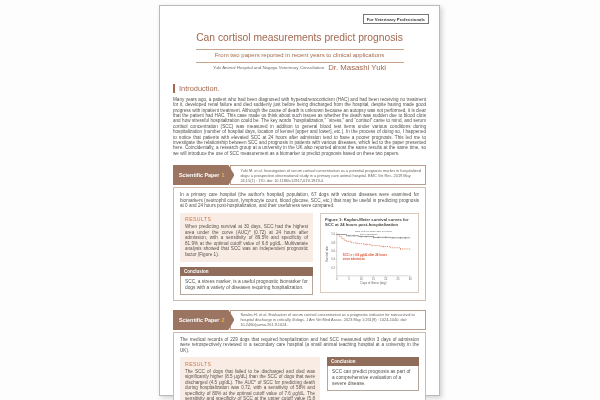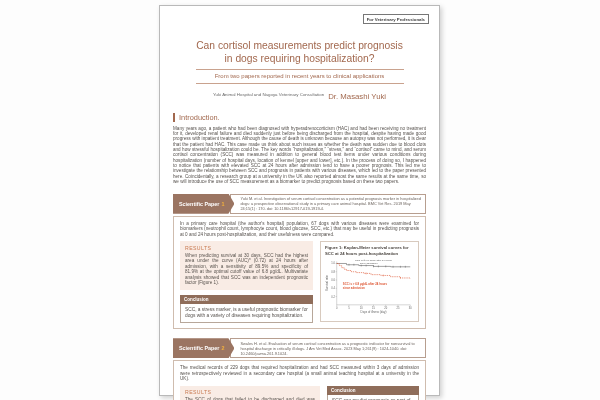--- a/index.html
+++ b/index.html
@@ -1,25 +1,25 @@
 <!DOCTYPE html>
 <html><head>
 <meta charset="utf-8">
 <style>
   * { margin:0; padding:0; box-sizing:border-box; }
   html,body { width:600px; height:400px; background:#fdfdfd; font-family:"Liberation Sans", sans-serif; overflow:hidden; }
   .stage { position:relative; width:600px; height:400px; }
   .page { position:absolute; left:159px; top:5px; width:281px; height:391px; background:#fff;
-          border:1px solid #b9b9b9; box-shadow:2px 2px 5px rgba(0,0,0,.18); padding:8px 13px; }
+          border:1px solid #b9b9b9; box-shadow:2px 2px 5px rgba(0,0,0,.18); padding:0 13px; }
   .badge { position:absolute; top:8px; right:10px; font-size:4.3px; font-weight:bold; color:#3d3d3d;
            border:1px solid #777; padding:1.5px 3px; background:#fff; }
   .title { margin-top:26px; text-align:center; color:#a2684e; font-size:10.3px; line-height:1.22; }
   .hdiv { border:0; border-top:1px solid #c9a28e; width:208px; margin:4px auto 0; }
   .subtitle { margin-top:2.5px; text-align:center; color:#a2684e; font-size:6px; }
-  .byline { margin-top:8px; display:flex; justify-content:center; align-items:flex-start; gap:4px; }
+  .byline { display:flex; justify-content:center; align-items:center; gap:4px; }
   .aff { font-size:4.4px; color:#6a6a6a; }
   .author { font-size:7.8px; color:#a2684e; }
   .intro { margin-top:12px; }
   .sec-head { color:#a2684e; font-size:7.4px; font-weight:normal; border-left:2.5px solid #a2684e; padding-left:4px; }
   .intro-body { margin-top:4px; font-size:4.6px; line-height:1.17; color:#56514d; text-align:justify; }
   .paper { margin-top:9px; }
   .paper-header { display:flex; align-items:stretch; }
   .ribbon { position:relative; z-index:1; background:#9b7562; color:#fff; font-size:5.4px; font-weight:bold;
             padding:4px 10px 4px 6px; white-space:nowrap; display:flex; align-items:center;
             clip-path:polygon(0 0, calc(100% - 6px) 0, 100% 50%, calc(100% - 6px) 100%, 0 100%); }
@@ -44,21 +44,20 @@
 </head>
 <body>
 
 <div class="stage">
   <div class="page">
 
     <div class="badge">For Veterinary Professionals</div>
 
     <div class="title">
       <div>Can cortisol measurements predict prognosis</div>
-      <div>in dogs requiring hospitalization?</div>
     </div>
     <hr class="hdiv">
     <div class="subtitle">From two papers reported in recent years to clinical applications</div>
     <hr class="hdiv">
 
     <div class="byline">
       <span class="aff">Yuki Animal Hospital and Nagoya Veterinary Consultation</span>
       <span class="author">Dr. Masashi Yuki</span>
     </div>
 

